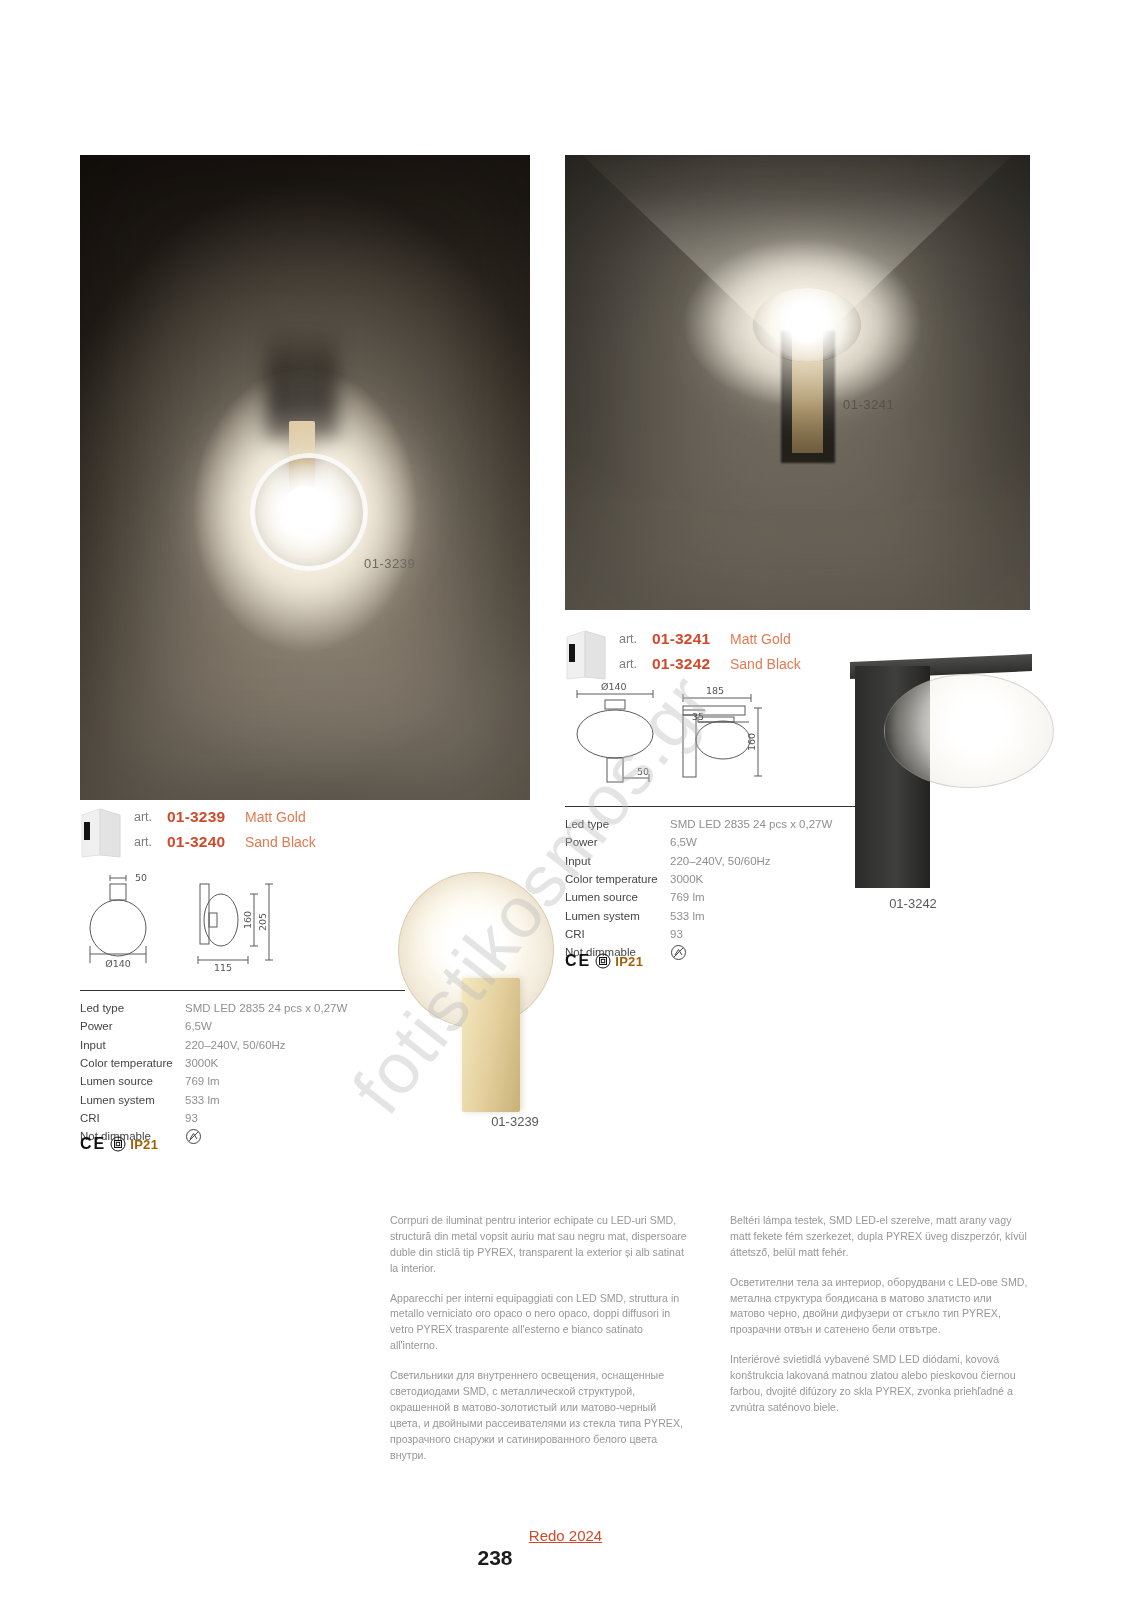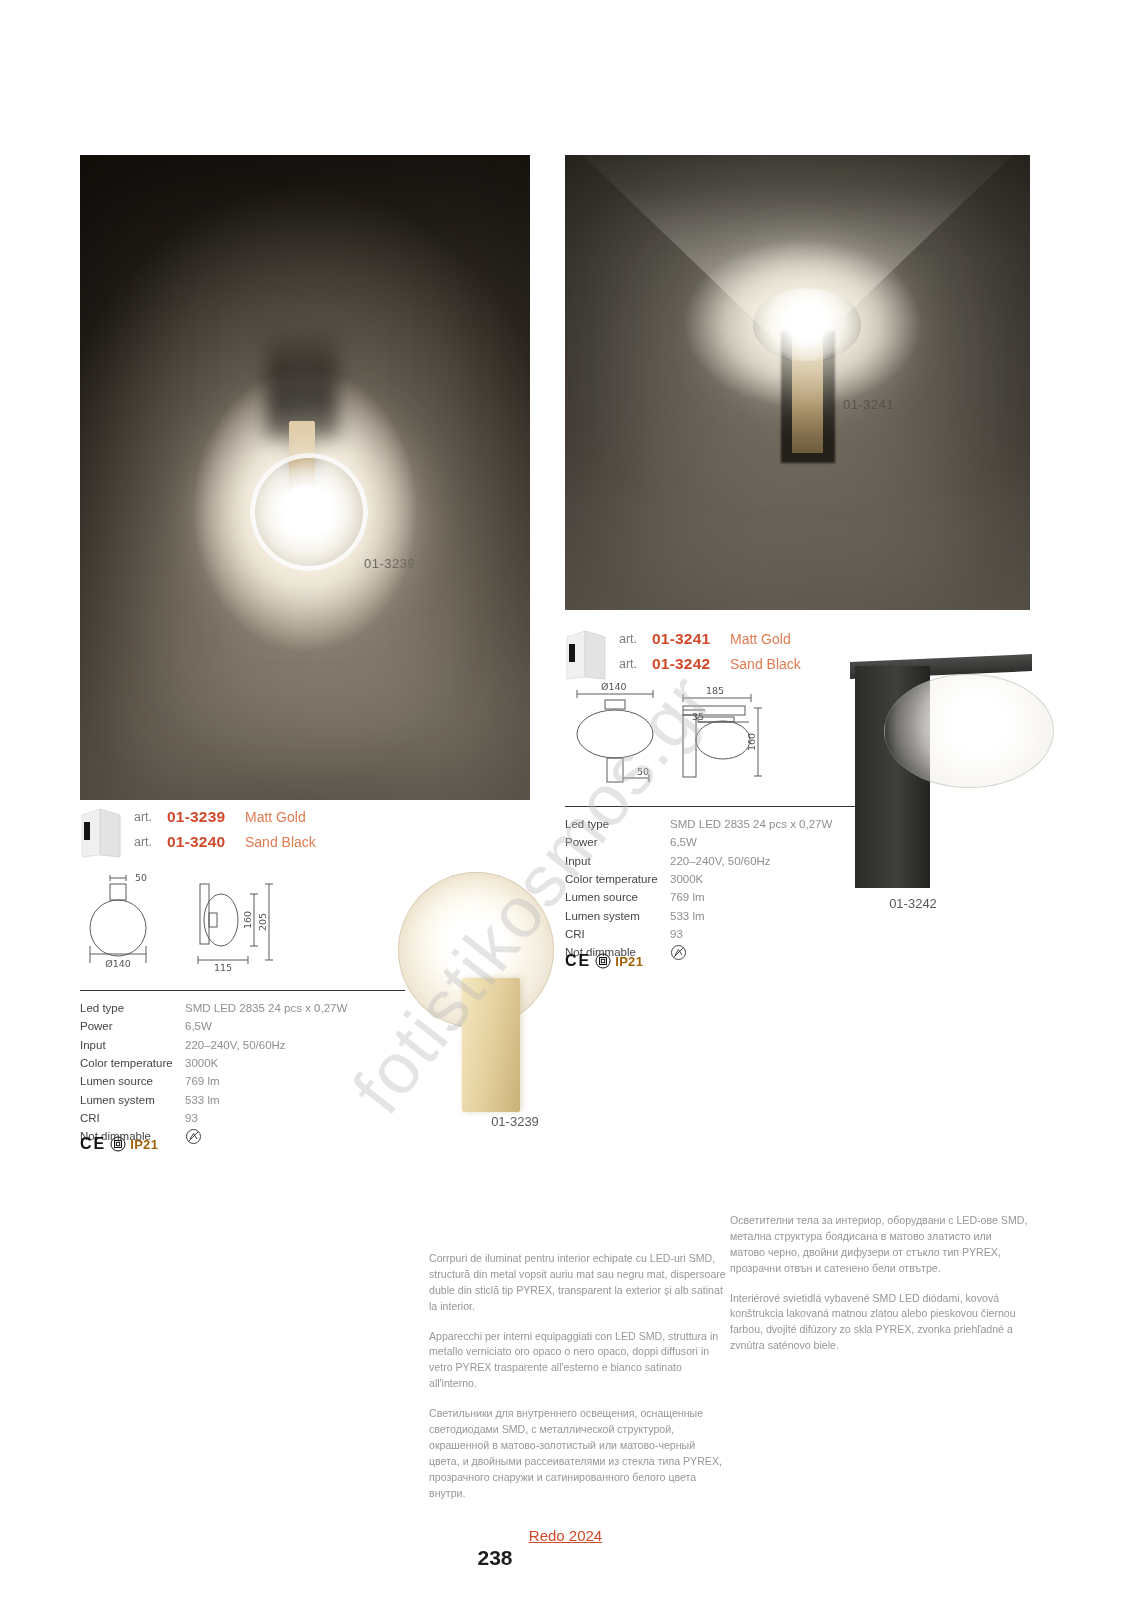--- a/index.html
+++ b/index.html
@@ -96,21 +96,21 @@
   .b-plate{left:27px;top:18px;width:75px;height:222px;
     background:linear-gradient(90deg,#2c2c2b 0%,#3f3f3d 55%,#232322 100%);}
   .b-glass{left:56px;top:26px;width:168px;height:112px;border-radius:50%;
     border:1px solid rgba(150,148,140,0.35);
     background:radial-gradient(circle at 56% 44%,rgba(255,255,255,0.96) 24%,rgba(248,246,240,0.7) 50%,rgba(222,218,207,0.35) 72%,rgba(0,0,0,0) 84%);}
   #prod-black-code{left:858px;top:896px;width:110px;text-align:center;font-size:13px;color:#5a5a5a;}
 
   
   #desc-en{left:80px;top:1200px;width:322px;font-size:20.5px;line-height:1.46;color:#353535;letter-spacing:-0.2px;}
   .desc-col{width:298px;font-size:10.6px;line-height:1.5;color:#979797;}
-  #desc-mid{left:429px;top:1213px;margin-top:38px;}
+  #desc-mid{left:390px;top:1213px;}
   #desc-right{left:730px;top:1213px;}
   .desc-col p{margin:0 0 14px 0;}
 
   
   #footer-brand{left:0;top:1527px;width:1131px;text-align:center;font-size:15px;color:#d2492a;text-decoration:underline;}
   #page-number{left:0;top:1546px;width:990px;text-align:center;font-size:21px;font-weight:700;color:#1c1c1c;}
 
   
   #watermark{left:336px;top:1078px;font-size:72px;letter-spacing:2px;color:rgba(185,185,185,0.38);
     transform:rotate(-52deg);transform-origin:0 0;white-space:nowrap;z-index:40;pointer-events:none;}
@@ -346,20 +346,21 @@
   <div id="prod-black-code" class="abs">01-3242</div>
 
 
   <div id="desc-mid" class="abs desc-col">
     <p>Corrpuri de iluminat pentru interior echipate cu LED-uri SMD, structură din metal vopsit auriu mat sau negru mat, dispersoare duble din sticlă tip PYREX, transparent la exterior și alb satinat la interior.</p>
     <p>Apparecchi per interni equipaggiati con LED SMD, struttura in metallo verniciato oro opaco o nero opaco, doppi diffusori in vetro PYREX trasparente all'esterno e bianco satinato all'interno.</p>
     <p>Светильники для внутреннего освещения, оснащенные светодиодами SMD, с металлической структурой, окрашенной в матово-золотистый или матово-черный цвета, и двойными рассеивателями из стекла типа PYREX, прозрачного снаружи и сатинированного белого цвета внутри.</p>
   </div>
 
   <div id="desc-right" class="abs desc-col">
+    <p>Beltéri lámpa testek, SMD LED-el szerelve, matt arany vagy matt fekete fém szerkezet, dupla PYREX üveg diszperzór, kívül áttetsző, belül matt fehér.</p>
     <p>Осветителни тела за интериор, оборудвани с LED-ове SMD, метална структура боядисана в матово златисто или матово черно, двойни дифузери от стъкло тип PYREX, прозрачни отвън и сатенено бели отвътре.</p>
     <p>Interiérové svietidlá vybavené SMD LED diódami, kovová konštrukcia lakovaná matnou zlatou alebo pieskovou čiernou farbou, dvojité difúzory zo skla PYREX, zvonka priehľadné a zvnútra saténovo biele.</p>
   </div>
 
   <div id="watermark" class="abs">fotistikosmos.gr</div>
 
   <div id="footer-brand" class="abs">Redo 2024</div>
   <div id="page-number" class="abs">238</div>
 
 </div>

